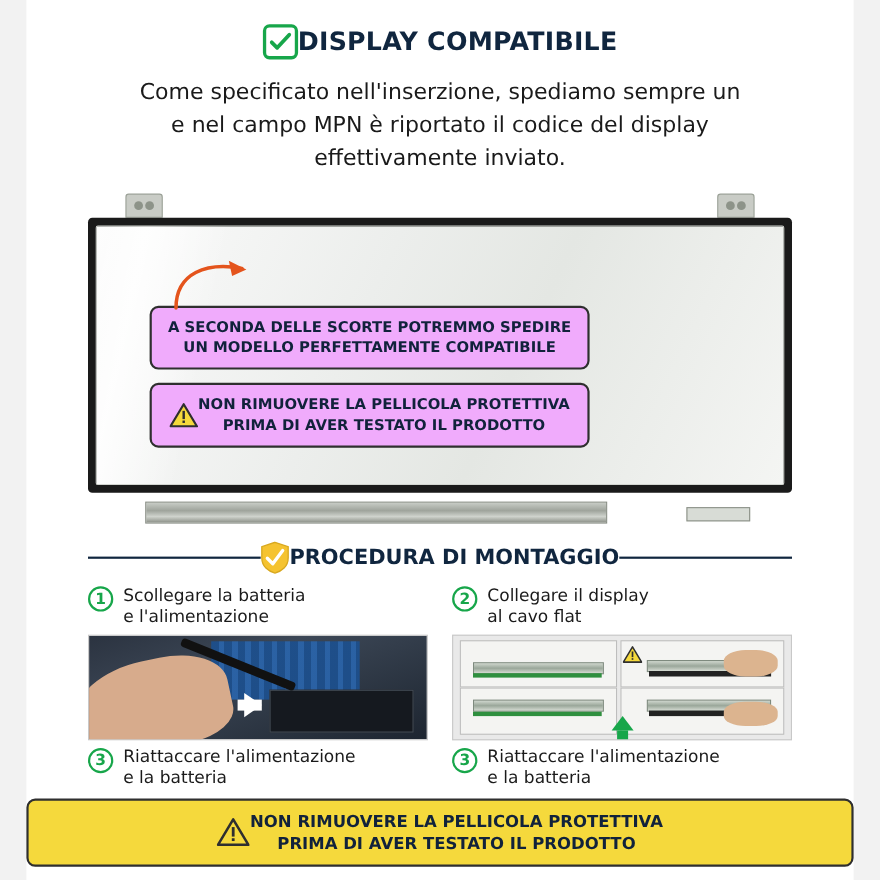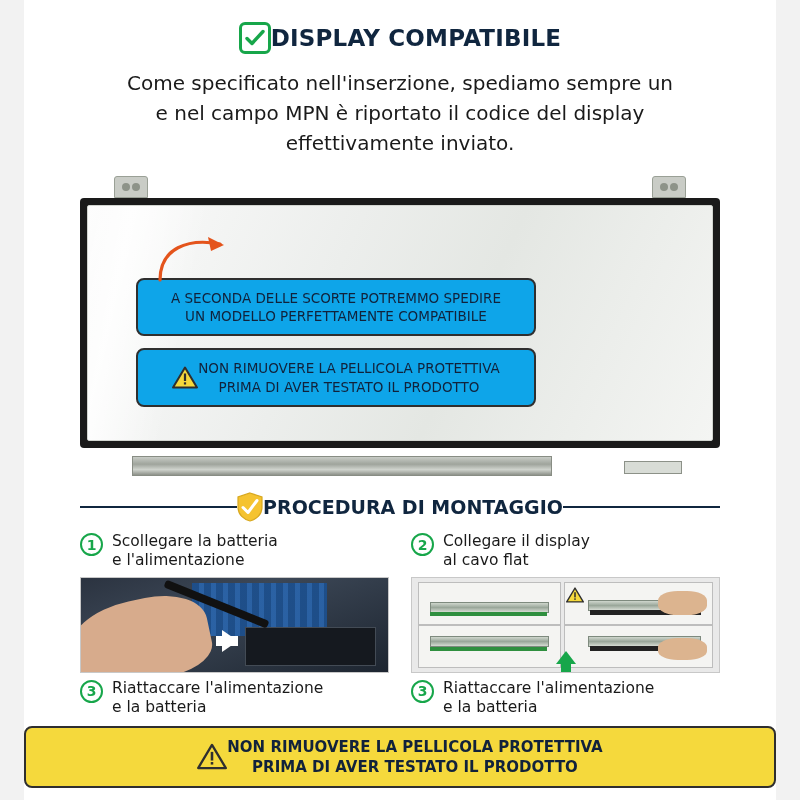--- a/index.html
+++ b/index.html
@@ -160,27 +160,27 @@
   }
 
   
   .callouts {
     position: absolute;
     left: 56px;
     top: 102px;
     width: 400px;
   }
   .callout {
-    background: #0ea5e9;
+    background: #f0abfc;
     border: 2px solid #2f2f2f;
     border-radius: 8px;
     padding: 9px 14px;
     text-align: center;
     font-size: 13.5px;
-    font-weight: normal;
+    font-weight: bold;
     color: #11223b;
     line-height: 1.35;
     box-sizing: border-box;
   }
   .callout + .callout { margin-top: 12px; }
   .callout-row {
     display: flex;
     align-items: center;
     justify-content: center;
   }

